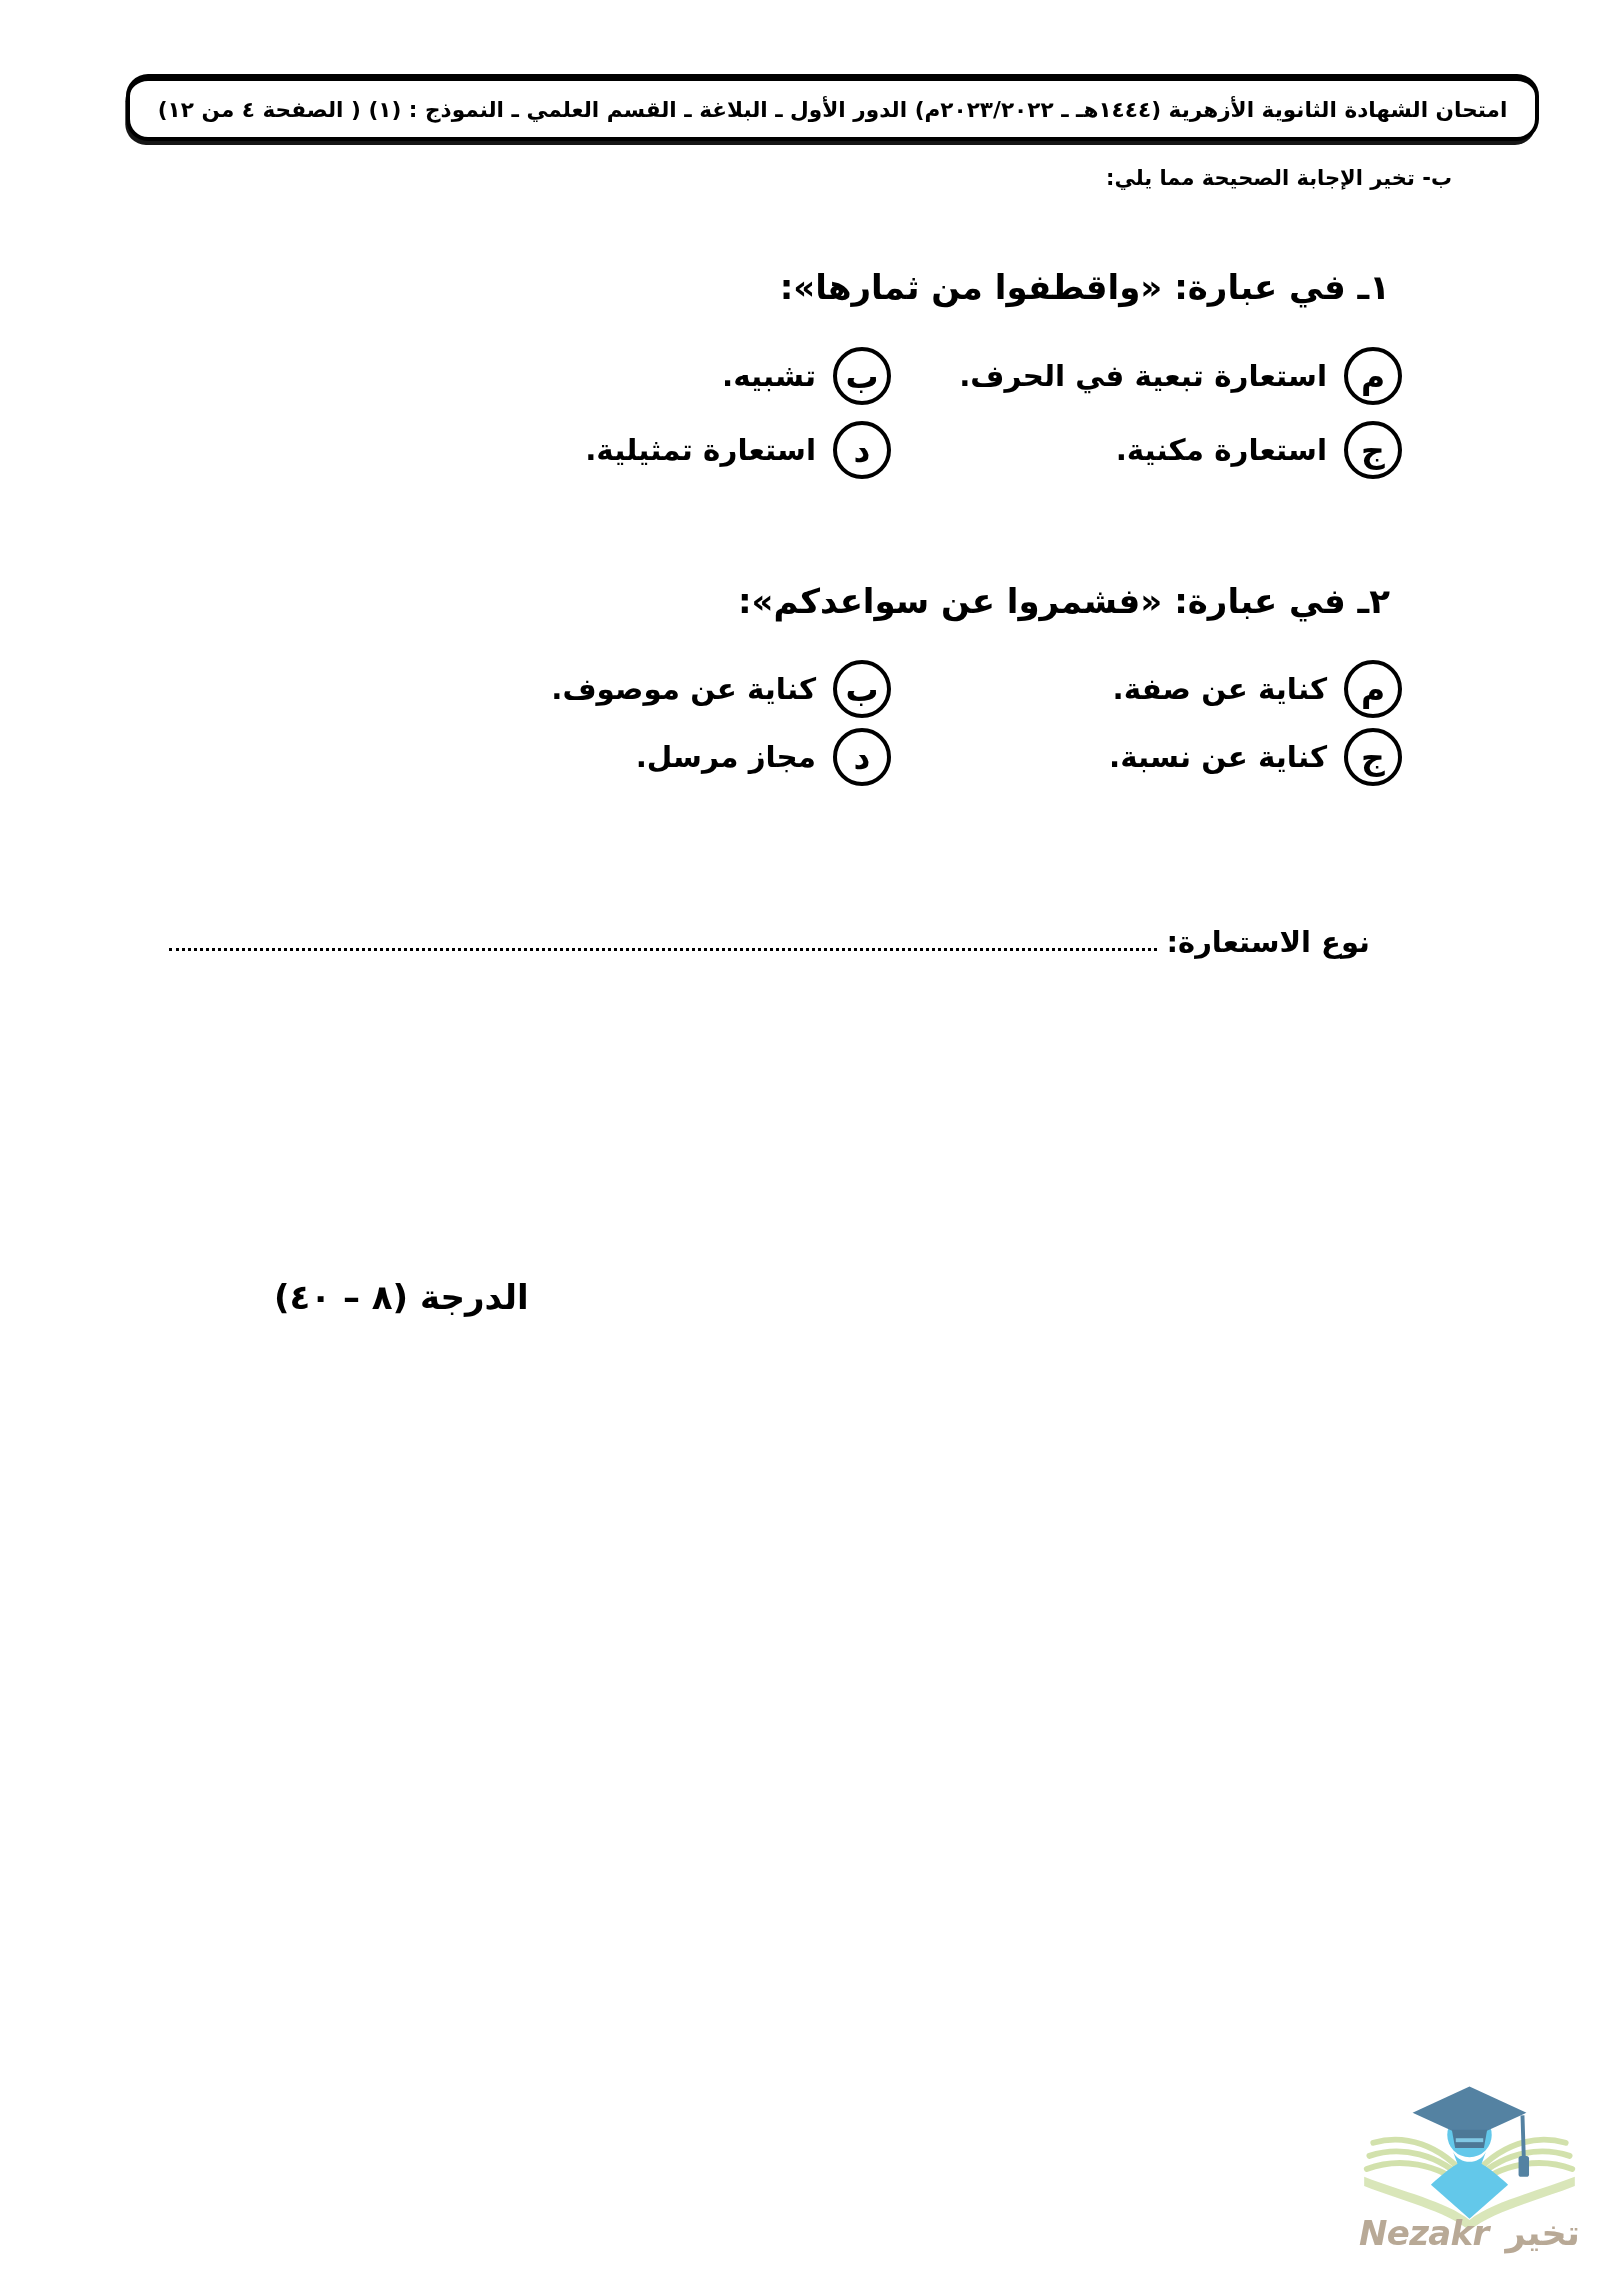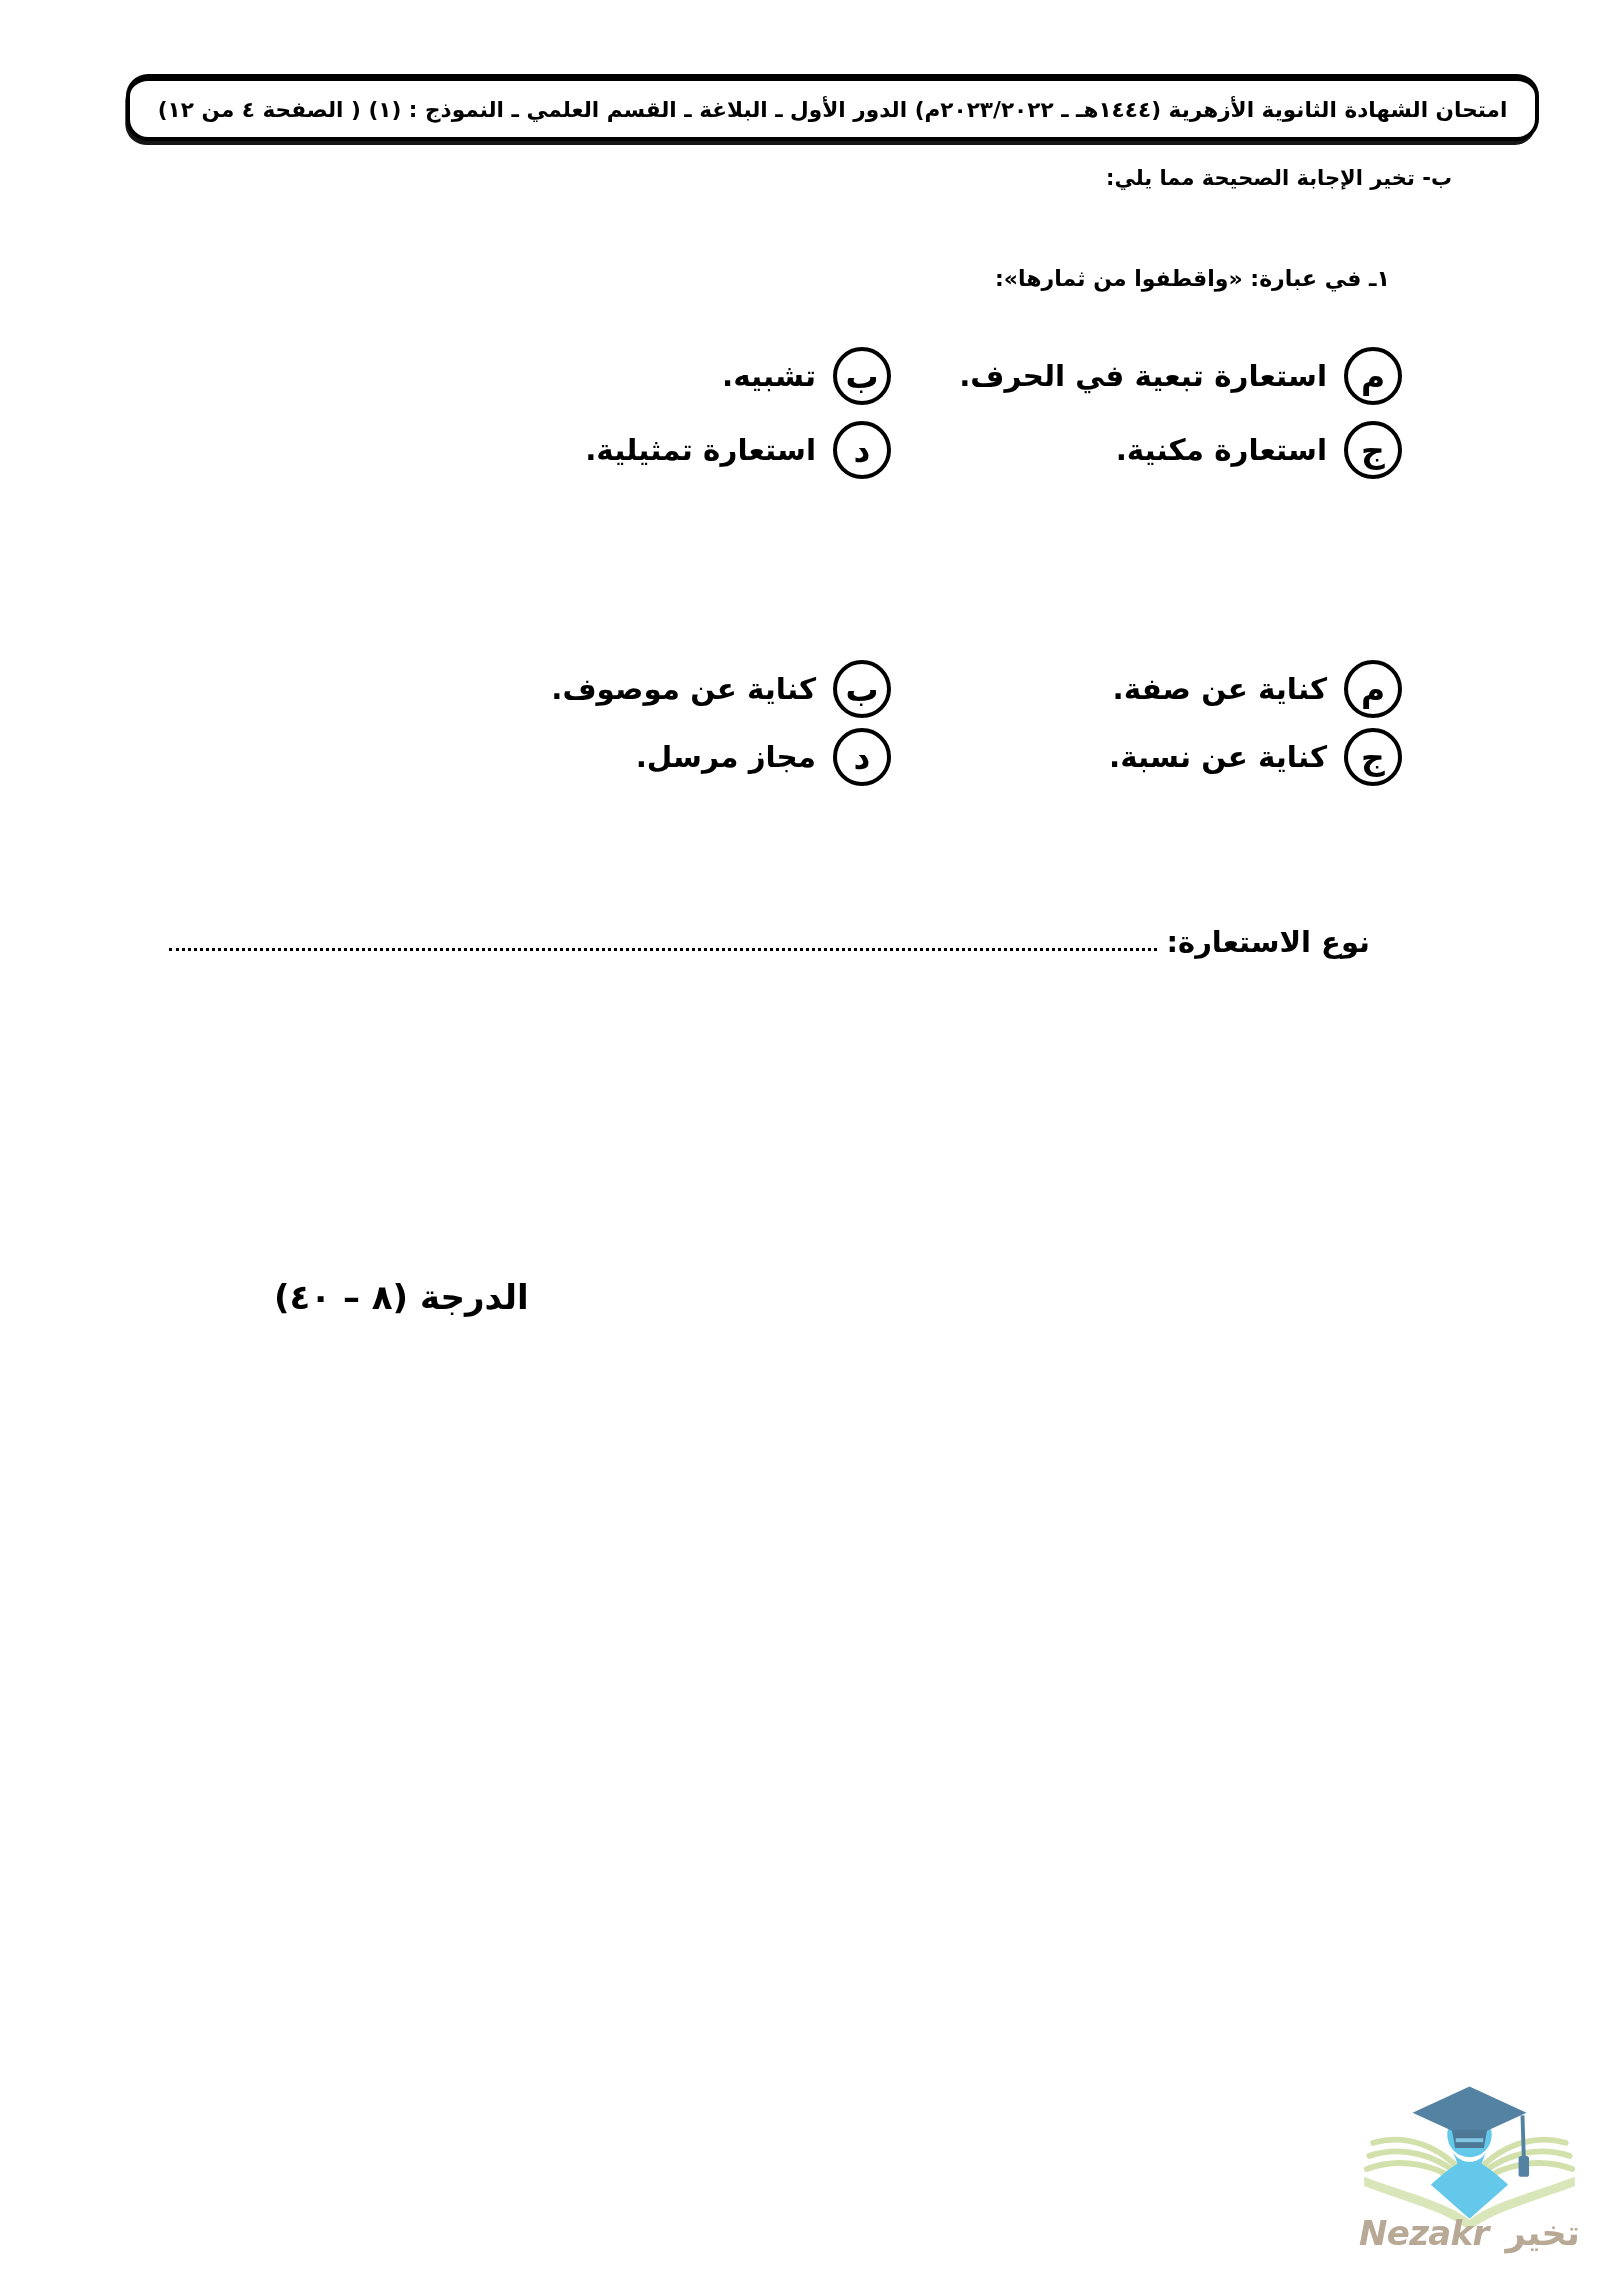--- a/index.html
+++ b/index.html
@@ -24,21 +24,21 @@
     background:#fff;
   }
   .header-box span{
     font-size:21.6px;font-weight:bold;white-space:nowrap;letter-spacing:0;
   }
   
   .line{
     position:absolute;white-space:nowrap;font-weight:bold;line-height:1.3;
   }
   .title-line{font-size:21px;}
-  .question-line{font-size:22px;}
+  .question-line{font-size:34px;}
   .prompt-line{font-size:31px;}
   
   .opt{
     position:absolute;display:flex;align-items:center;gap:17px;direction:rtl;
   }
   .circ{
     width:58px;height:58px;box-sizing:border-box;flex:0 0 58px;
     border:4.6px solid #000;border-radius:50%;
     display:flex;align-items:center;justify-content:center;
     font-size:33px;font-weight:bold;line-height:1;
@@ -95,20 +95,21 @@
   </div>
   <div class="opt" style="top:421px;right:221px;">
     <span class="circ">ج</span>
     <span class="opt-label">استعارة مكنية.</span>
   </div>
   <div class="opt" style="top:421px;right:732px;">
     <span class="circ">د</span>
     <span class="opt-label">استعارة تمثيلية.</span>
   </div>
 
+  <div class="line question-line" style="top:579px;right:233px;">٢ـ في عبارة: «فشمروا عن سواعدكم»:</div>
 
   <div class="opt" style="top:660px;right:221px;">
     <span class="circ">م</span>
     <span class="opt-label">كناية عن صفة.</span>
   </div>
   <div class="opt" style="top:660px;right:732px;">
     <span class="circ">ب</span>
     <span class="opt-label">كناية عن موصوف.</span>
   </div>
   <div class="opt" style="top:728px;right:221px;">

